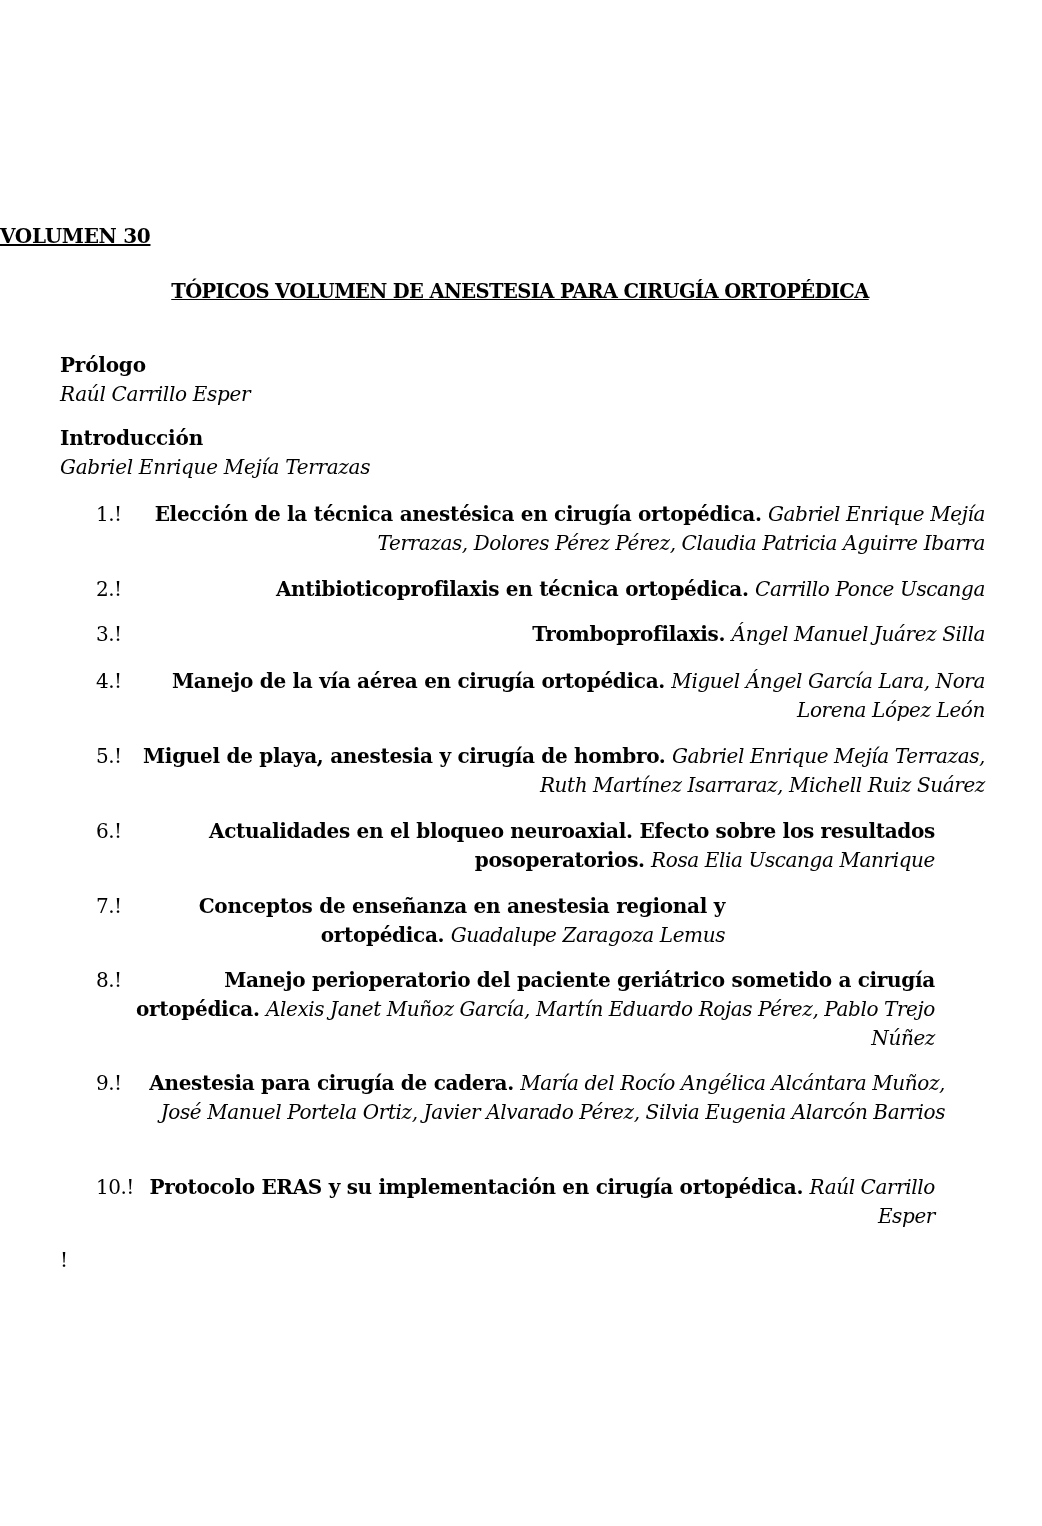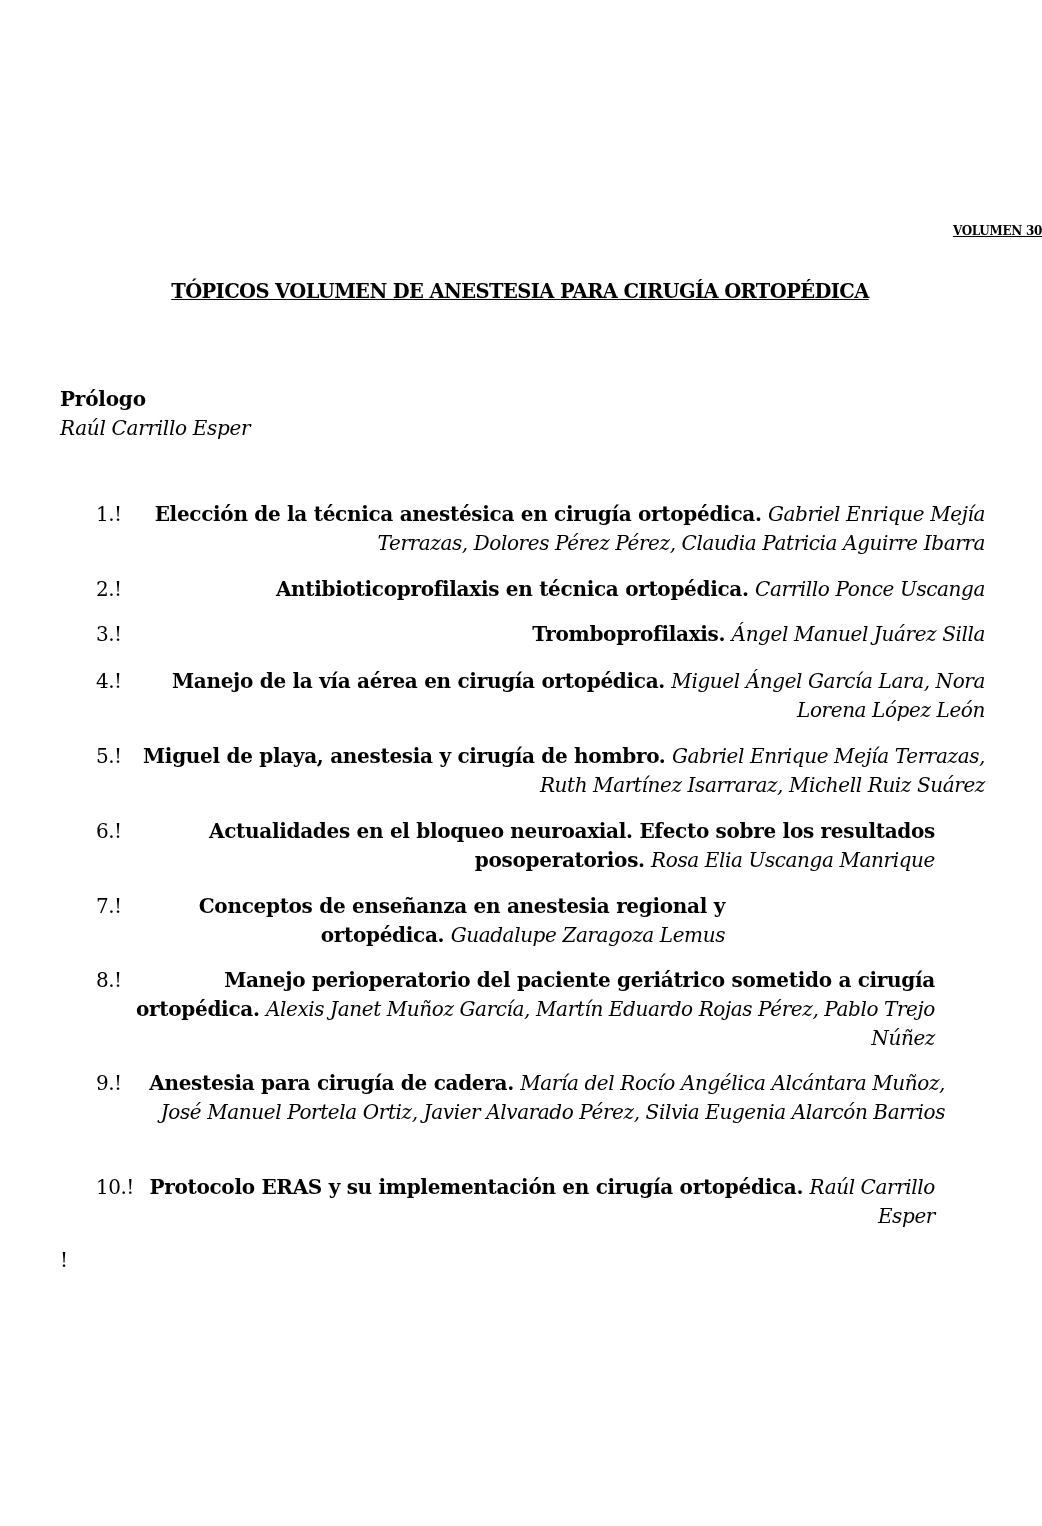--- a/index.html
+++ b/index.html
@@ -3,30 +3,30 @@
 <meta charset="utf-8">
 <style>
   html, body { margin: 0; padding: 0; background: #ffffff; }
   body {
     width: 1042px; height: 1526px; position: relative; overflow: hidden;
     font-family: "DejaVu Serif", "Liberation Serif", serif;
     color: #000;
   }
   .page { position: absolute; left: 0; top: 0; width: 1042px; height: 1526px; }
   .vol {
-    position: absolute; top: 224px; left: 0; width: 1042px; text-align: right;
-    font-weight: bold; font-size: 12px; text-decoration: underline; letter-spacing: -0.3px;
+    position: absolute; top: 224px; left: 0; width: 1042px; text-align: left;
+    font-weight: bold; font-size: 20px; text-decoration: underline; letter-spacing: -0.3px;
   }
   .subtitle {
     position: absolute; top: 280px; left: 0; width: 1040px; text-align: center;
     font-weight: bold; font-size: 19.5px; text-decoration: underline; letter-spacing: -0.6px;
     white-space: nowrap;
   }
   .front { position: absolute; left: 60px; font-size: 20px; line-height: 29px; }
-  .front .h { font-weight: bold; display: block; letter-spacing: -0.2px; margin-top: 34px; }
+  .front .h { font-weight: bold; display: block; letter-spacing: -0.2px; }
   .front .a { font-style: italic; display: block; letter-spacing: -0.3px; }
   .toc { position: absolute; left: 0; top: 0; }
   .item {
     position: absolute; left: 96px; width: 890px; font-size: 20px; line-height: 29px;
   }
   .num { position: absolute; left: 0; top: 0; letter-spacing: -0.5px; }
   .body { position: absolute; left: 39px; top: 0; width: 850px; text-align: right; }
   .t { font-weight: bold; letter-spacing: -0.3px; }
   .au { font-style: italic; letter-spacing: -0.4px; }
   .stray { position: absolute; left: 60px; top: 1248px; font-size: 20px; }
@@ -34,20 +34,24 @@
 </head>
 <body>
 
 <div class="page">
   <div class="vol">VOLUMEN 30</div>
   <div class="subtitle">TÓPICOS VOLUMEN DE ANESTESIA PARA CIRUGÍA ORTOPÉDICA</div>
 
   <div class="front" style="top:351px">
     <span class="h">Prólogo</span>
     <span class="a">Raúl Carrillo Esper</span>
+  </div>
+  <div class="front" style="top:424px">
+    <span class="h">Introducción</span>
+    <span class="a">Gabriel Enrique Mejía Terrazas</span>
   </div>
 
   <div class="toc">
     <div class="item" style="top:500px">
       <span class="num">1.!</span>
       <div class="body"><span class="t">Elección de la técnica anestésica en cirugía ortopédica.</span> <span class="au">Gabriel Enrique Mejía Terrazas, Dolores Pérez Pérez, Claudia Patricia Aguirre Ibarra</span></div>
     </div>
     <div class="item" style="top:575px">
       <span class="num">2.!</span>
       <div class="body"><span class="t">Antibioticoprofilaxis en técnica ortopédica.</span> <span class="au">Carrillo Ponce Uscanga</span></div>

